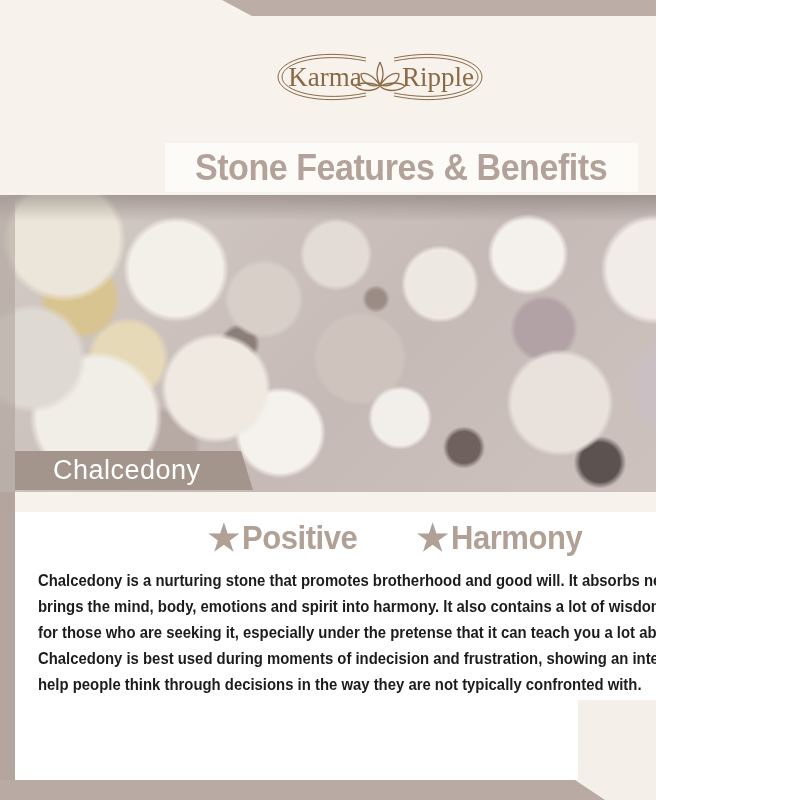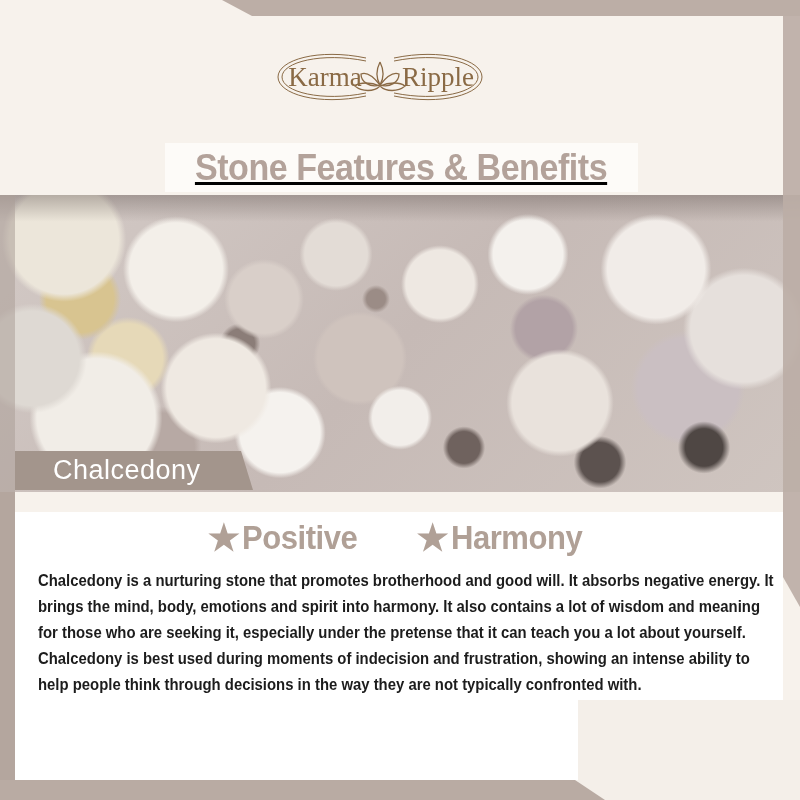--- a/index.html
+++ b/index.html
@@ -1,17 +1,17 @@
 <!DOCTYPE html>
 <html style="--taupe-band: #bcaea6; --taupe-banner: #a3958c; --taupe-bar: #b9aba3; --taupe-strip: #b4a69e; --cream-bg: #f7f2ec; --cream-panel: #f4efe9; --title-box-bg: #fdfbf8; --white-panel: #ffffff; --heading-color: #b3a29a; --feature-color: #b0a096; --text-color: #1c1c1c; --logo-color: #8a6a45; --banner-text-color: #ffffff;"><head>
 <meta charset="utf-8">
 <style>
   html,body{margin:0;padding:0;}
   .poster{
-    position:relative;width:800px;height:800px;overflow:hidden;
+    position:relative;width:656px;height:800px;overflow:hidden;
     background:var(--cream-bg,#f7f2ec);
     font-family:"Liberation Sans",sans-serif;
   }
   
   .top-band{
     position:absolute;left:0;top:0;width:800px;height:16px;
     background:var(--taupe-band,#bcaea6);
     clip-path:polygon(222px 0,800px 0,800px 16px,252px 16px);
   }
   
@@ -21,21 +21,21 @@
     clip-path:polygon(0 0,17px 0,17px 607px,0 577px);
   }
   
   .logo{position:absolute;left:270px;top:46px;width:220px;height:62px;}
   .logo svg{display:block;width:100%;height:100%;}
   .logo text{font-family:"Liberation Serif",serif;font-size:27px;fill:var(--logo-color,#8a6a45);}
   
   .title-box{
     position:absolute;left:165px;top:143px;width:473px;height:49px;
     background:var(--title-box-bg,#fdfbf8);
-    display:flex;align-items:center;justify-content:center;text-decoration:underline;
+    display:flex;align-items:center;justify-content:center;
   }
   .title-box .t{
     color:var(--heading-color,#b3a29a);font-weight:bold;font-size:37px;
     letter-spacing:-.5px;transform:scaleX(.92);transform-origin:center;white-space:nowrap;
   }
   
   .photo{
     position:absolute;left:0;top:195px;width:800px;height:297px;
     background:
       linear-gradient(180deg, rgba(92,80,76,.38) 0%, rgba(92,80,76,0) 9%),

